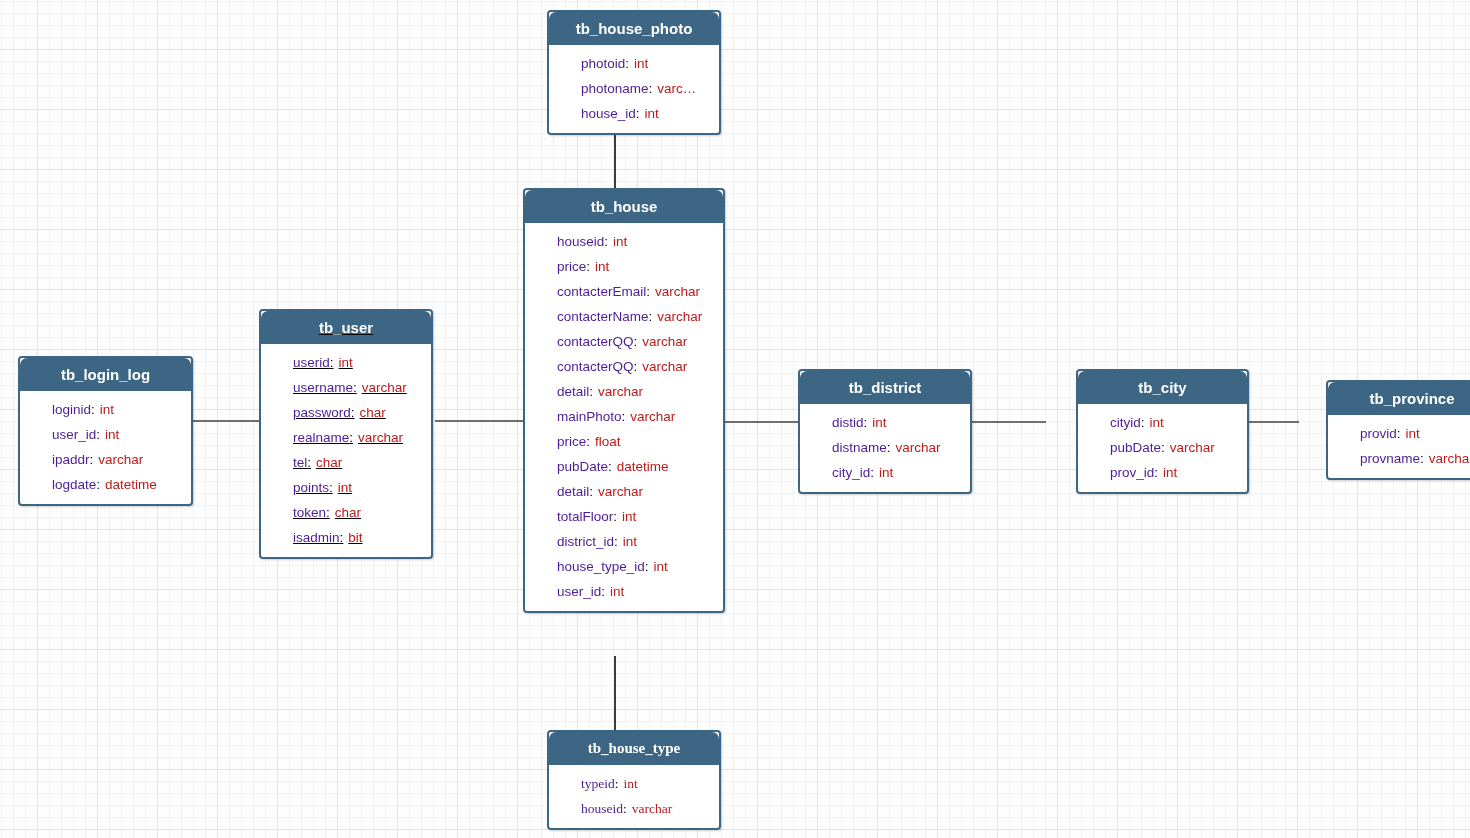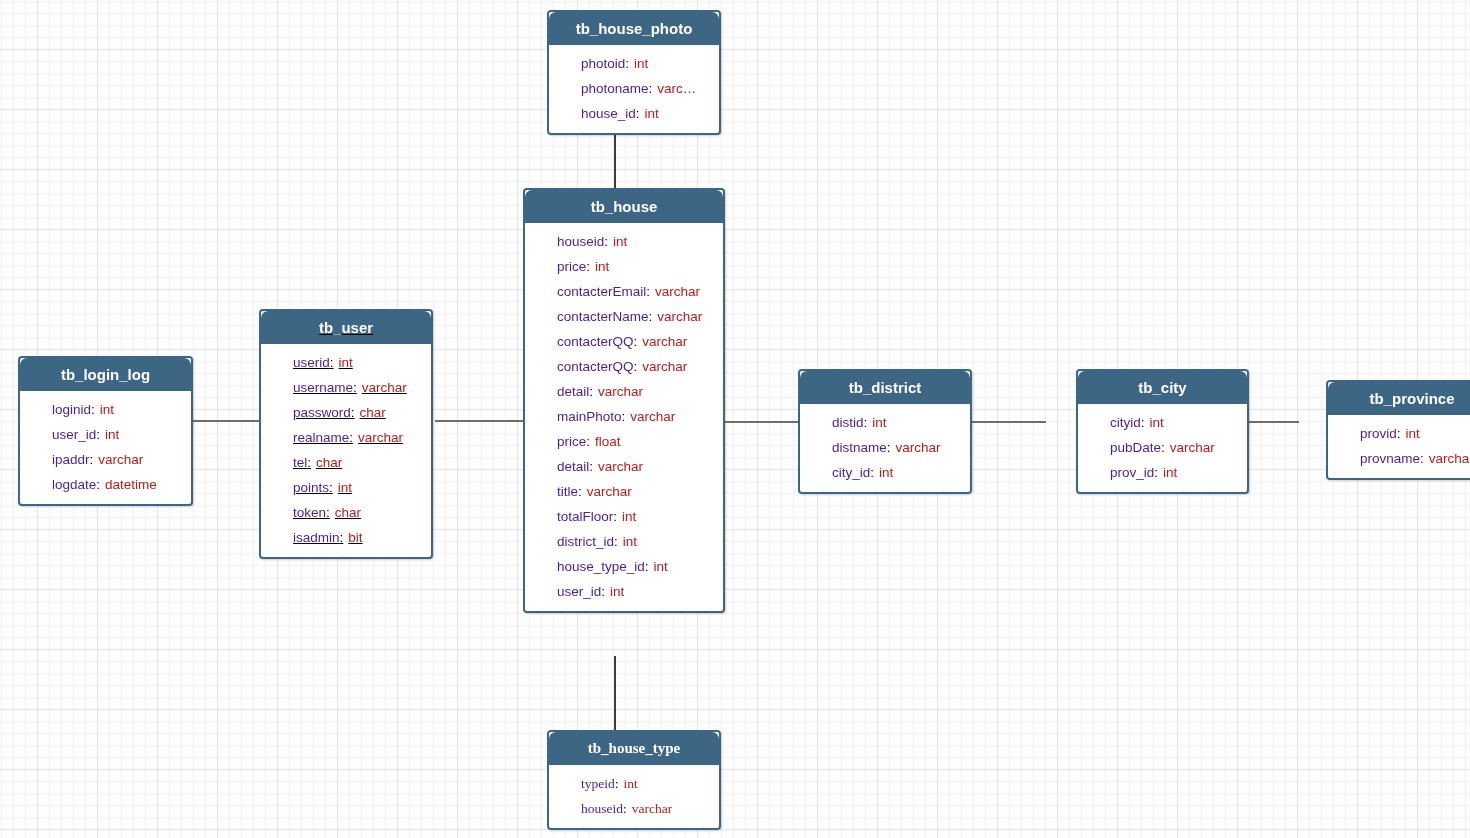--- a/index.html
+++ b/index.html
@@ -79,22 +79,22 @@
     <div class="bd">
       <div class="fr"><span class="fn">houseid</span><span class="ft">int</span></div>
       <div class="fr"><span class="fn">price</span><span class="ft">int</span></div>
       <div class="fr"><span class="fn">contacterEmail</span><span class="ft">varchar</span></div>
       <div class="fr"><span class="fn">contacterName</span><span class="ft">varchar</span></div>
       <div class="fr"><span class="fn">contacterQQ</span><span class="ft">varchar</span></div>
       <div class="fr"><span class="fn">contacterQQ</span><span class="ft">varchar</span></div>
       <div class="fr"><span class="fn">detail</span><span class="ft">varchar</span></div>
       <div class="fr"><span class="fn">mainPhoto</span><span class="ft">varchar</span></div>
       <div class="fr"><span class="fn">price</span><span class="ft">float</span></div>
+      <div class="fr"><span class="fn">pubDate</span><span class="ft">datetime</span></div>
       <div class="fr"><span class="fn">detail</span><span class="ft">varchar</span></div>
-      <div class="fr"><span class="fn">title</span><span class="ft">varchar</span></div>
       <div class="fr"><span class="fn">totalFloor</span><span class="ft">int</span></div>
       <div class="fr"><span class="fn">district_id</span><span class="ft">int</span></div>
       <div class="fr"><span class="fn">house_type_id</span><span class="ft">int</span></div>
       <div class="fr"><span class="fn">user_id</span><span class="ft">int</span></div>
     </div>
   </div>
 
   <div class="tbl t2">
     <div class="hdr"><span>tb_user</span></div>
     <div class="bd">

